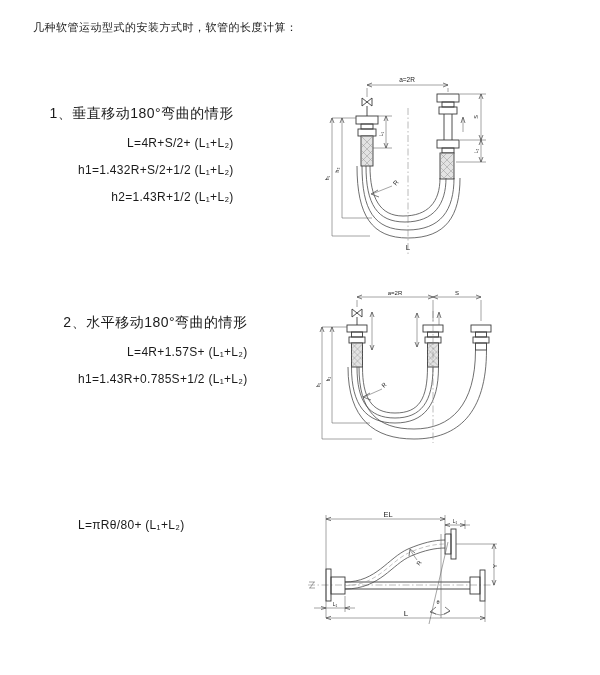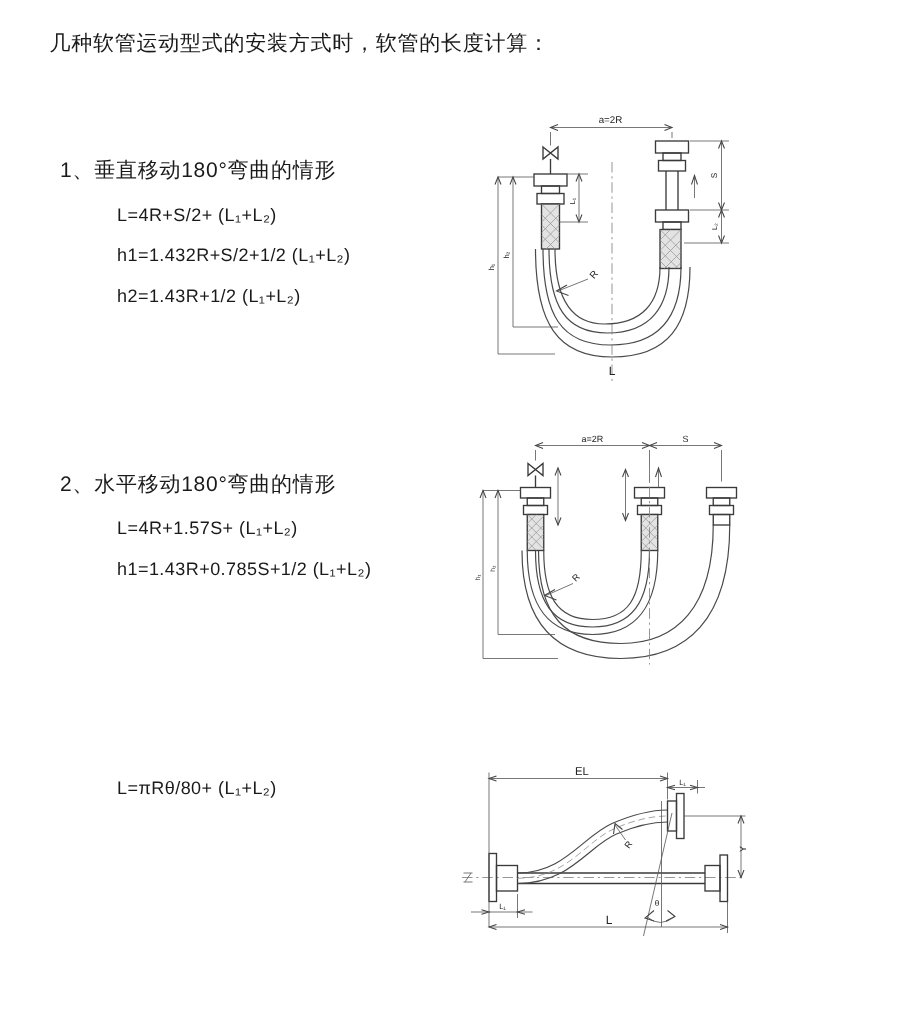--- a/index.html
+++ b/index.html
@@ -1,22 +1,22 @@
 <!DOCTYPE html>
 <html><head>
 <meta charset="utf-8">
 <style>
   html,body{margin:0;padding:0;}
   body{
     width:600px;height:675px;background:#ffffff;position:relative;
     font-family:"Liberation Sans","DejaVu Sans",sans-serif;color:#1a1a1a;
     overflow:hidden;
   }
-  .title{position:absolute;left:33px;top:20px;font-size:14px;letter-spacing:.5px;white-space:nowrap;font-family:Liberation Mono, monospace;}
-  .section{position:absolute;left:40px;}
+  .title{position:absolute;left:33px;top:20px;font-size:11px;letter-spacing:.5px;white-space:nowrap;font-family:Liberation Mono, monospace;}
+  .section{position:absolute;left:40px;text-align:right;}
   #sec1{top:105px}#sec2{top:314px}#sec3{top:512px}
   .sec-heading{font-size:14px;letter-spacing:.5px;margin:0 0 7px 0;white-space:nowrap;}
   .formula{font-size:12px;margin-left:38px;height:27px;line-height:27px;white-space:nowrap;letter-spacing:.3px;}
   .diag{position:absolute;}
   #diag1{left:310px;top:70px}
   #diag2{left:310px;top:283px}
   #diag3{left:298px;top:500px}
   svg .ln{stroke:#3a3a3a;fill:none;stroke-width:.9}
   svg .arc{stroke:#4a4a4a;fill:none;stroke-width:.8}
   svg .thin{stroke:#5a5a5a;fill:none;stroke-width:.55}

